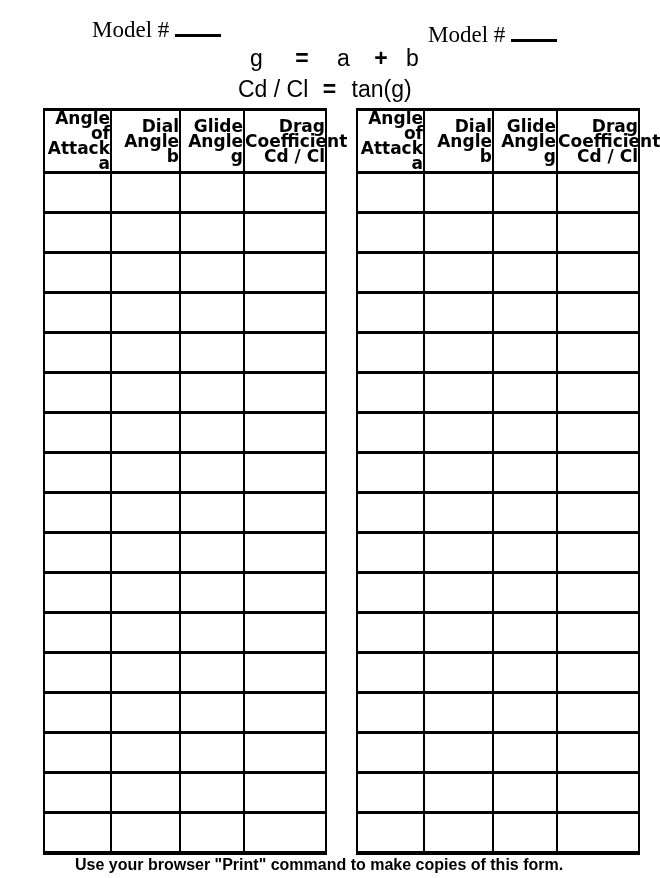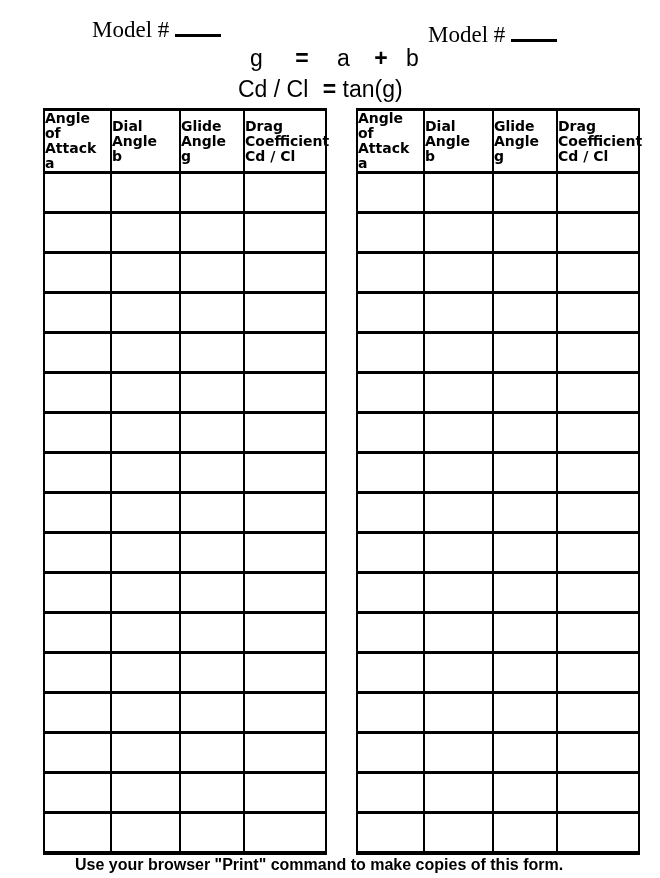--- a/index.html
+++ b/index.html
@@ -4,21 +4,21 @@
 <style>
   html, body { margin:0; padding:0; background:#fff; }
   body { width:660px; height:878px; position:relative; overflow:hidden; font-family:"Liberation Sans", "DejaVu Sans", sans-serif; color:#000; }
   .abs { position:absolute; white-space:nowrap; }
   .model { font-size:23px;font-family:Liberation Serif, serif; }
   .blank { display:inline-block; width:46px; border-bottom:3px solid #000; margin-left:6px; vertical-align:baseline; height:14px; }
   .eq { font-size:23px; }
   .sym { font-weight:bold; }
   table.grid { position:absolute; border-collapse:collapse; table-layout:fixed; }
   table.grid td, table.grid th { border-left:2px solid #000; border-right:2px solid #000; border-top:3px solid #000; border-bottom:3px solid #000; padding:0; }
-  table.grid th { height:55px; font-size:14px; font-weight:bold; text-align:left; vertical-align:middle; line-height:15px; font-family:"DejaVu Sans", sans-serif; }
+  table.grid th { height:55px; font-size:17px; font-weight:bold; text-align:right; vertical-align:middle; line-height:15px; font-family:"DejaVu Sans", sans-serif; }
   table.grid td { height:37px; }
   table.grid tr.last td { border-bottom:4px solid #000; }
   .footer { font-size:16px; font-weight:bold; }
 </style>
 </head>
 <body>
 
 <div class="abs model" style="left:92px; top:17px;">
   <span>Model  #</span><span class="blank"></span>
 </div>
@@ -29,21 +29,21 @@
 <div class="abs eq" style="left:250px; top:45px;text-align:center;">
   <span>g</span>
   <span class="sym" style="margin-left:26px;">=</span>
   <span style="margin-left:22px;">a</span>
   <span class="sym" style="margin-left:18px;">+</span>
   <span style="margin-left:12px;">b</span>
 </div>
 <div class="abs eq" style="left:238px; top:76px;">
   <span>Cd / Cl</span>
   <span class="sym" style="margin-left:8px;">=</span>
-  <span style="margin-left:0;">tan(g)</span>
+  <span style="margin-left:9px;">tan(g)</span>
 </div>
 
 <table class="grid" id="tbl-left" style="left:43px; top:108px; width:282px;">
   <colgroup>
       <col style="width:67px">
       <col style="width:69px">
       <col style="width:64px">
       <col style="width:82px">
     </colgroup>
   <thead>

